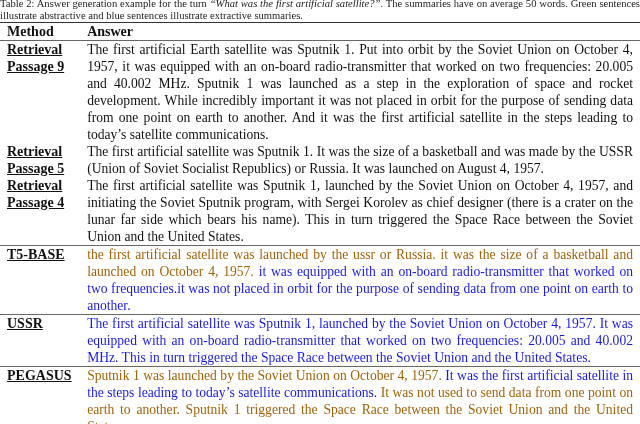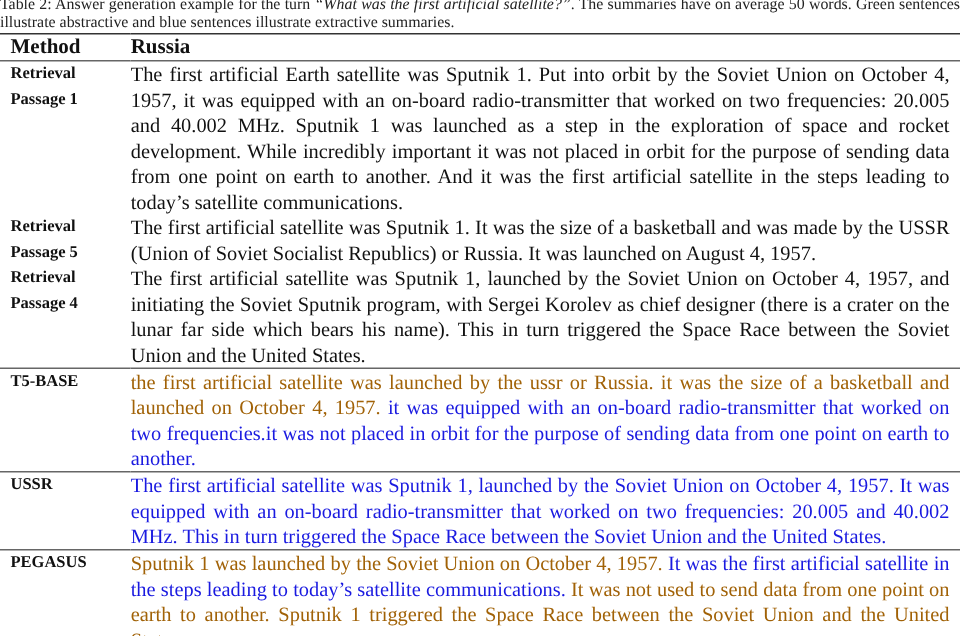--- a/index.html
+++ b/index.html
@@ -22,21 +22,21 @@
   .rule-mid { border-top: 1px solid #666; }
   .rule-bot { border-bottom: 1.5px solid #333; }
   .hdr { height: 18px; }
   .hdr th {
     font-weight: bold; font-size: 14px; text-align: left;
     padding: 1px 0 0 0; line-height: 16px; vertical-align: top;
   }
   td { vertical-align: top; padding: 0; }
   .method {
     width: 80px; padding-left: 7px;
-    font-weight: bold; font-size: 11px; line-height: 17px;
+    font-weight: bold; font-size: 14px; line-height: 17px; text-decoration: underline;
   }
   .answer {
     width: 545px; padding-right: 7px;
     font-size: 13.6px; line-height: 17px; text-align: justify;
   }
   .th-method { padding-left: 7px !important; width: 80px; }
   .abs { color: #a16207; }
   .ext { color: #1a1ae0; }
   .plain { color: #111; }
 </style>
@@ -44,28 +44,28 @@
 <body>
 
 <div class="caption">
   <span>Table 2:  Answer generation example for the turn </span><span class="q">“What was the first artificial satellite?”</span><span>.  The summaries have on average 50 words.  Green sentences illustrate abstractive and blue sentences illustrate extractive summaries.</span>
 </div>
 
 <table class="tbl">
   <thead>
     <tr class="hdr rule-top">
       <th class="th-method">Method</th>
-      <th>Russia</th>
+      <th>Answer</th>
     </tr>
   </thead>
   <tbody id="tbody">
       <tr class="rule-mid">
         <td class="method">
           <div>Retrieval</div>
-          <div>Passage 1</div>
+          <div>Passage 9</div>
         </td>
         <td class="answer"><span class="plain">The first artificial Earth satellite was Sputnik 1.  Put into orbit by the Soviet Union on October 4, 1957, it was equipped with an on-board radio-transmitter that worked on two frequencies:  20.005 and 40.002 MHz. Sputnik 1 was launched as a step in the exploration of space and rocket development. While incredibly important it was not placed in orbit for the purpose of sending data from one point on earth to another. And it was the first artificial satellite in the steps leading to today’s satellite communications.</span></td>
       </tr>
       <tr>
         <td class="method">
           <div>Retrieval</div>
           <div>Passage 5</div>
         </td>
         <td class="answer"><span class="plain">The first artificial satellite was Sputnik 1. It was the size of a basketball and was made by the USSR (Union of Soviet Socialist Republics) or Russia. It was launched on August 4, 1957.</span></td>
       </tr>

